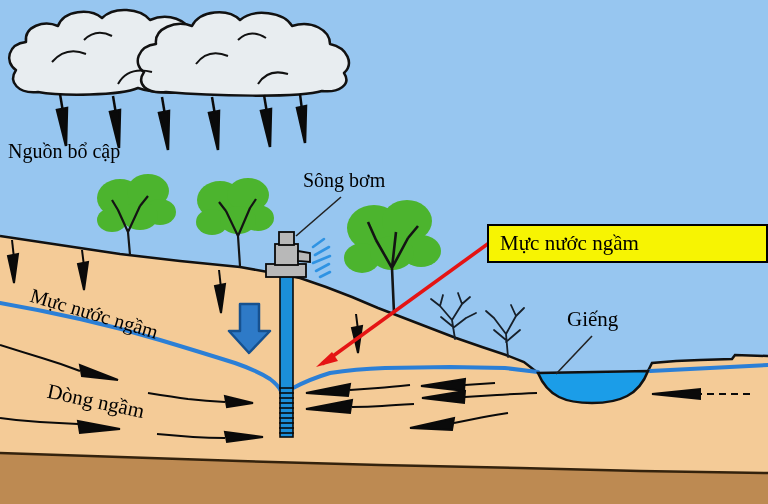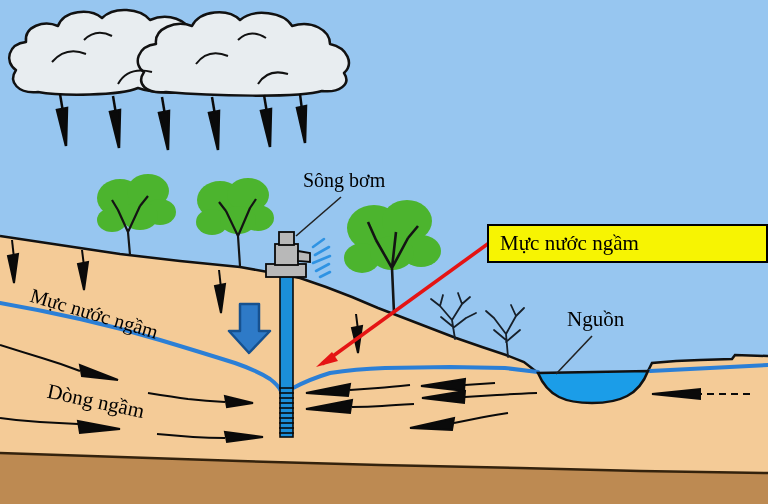--- a/index.html
+++ b/index.html
@@ -184,22 +184,23 @@
 
     <line x1="341" y1="197" x2="296" y2="236" stroke="#222" stroke-width="1.6"></line>
     <line x1="592" y1="336" x2="556" y2="374" stroke="#222" stroke-width="1.6"></line>
 
     <g>
       <line x1="489" y1="243" x2="322" y2="364" stroke="#e51414" stroke-width="3.6"></line>
       <polygon points="316,367 332,352 338,361" fill="#e51414"></polygon>
     </g>
   </svg>
 
+  <div class="lbl lbl-recharge">Nguồn bổ cập</div>
   <div class="lbl lbl-pump">Sông bơm</div>
   <div class="lbl lbl-wt-slope">Mực nước ngầm</div>
   <div class="lbl lbl-flow">Dòng ngầm</div>
-  <div class="lbl lbl-river">Nguồn</div>
+  <div class="lbl lbl-river">Giếng</div>
 
   <div class="callout">
     <span>Mực nước ngầm</span>
   </div>
 
 </div>
 
 </body></html>

